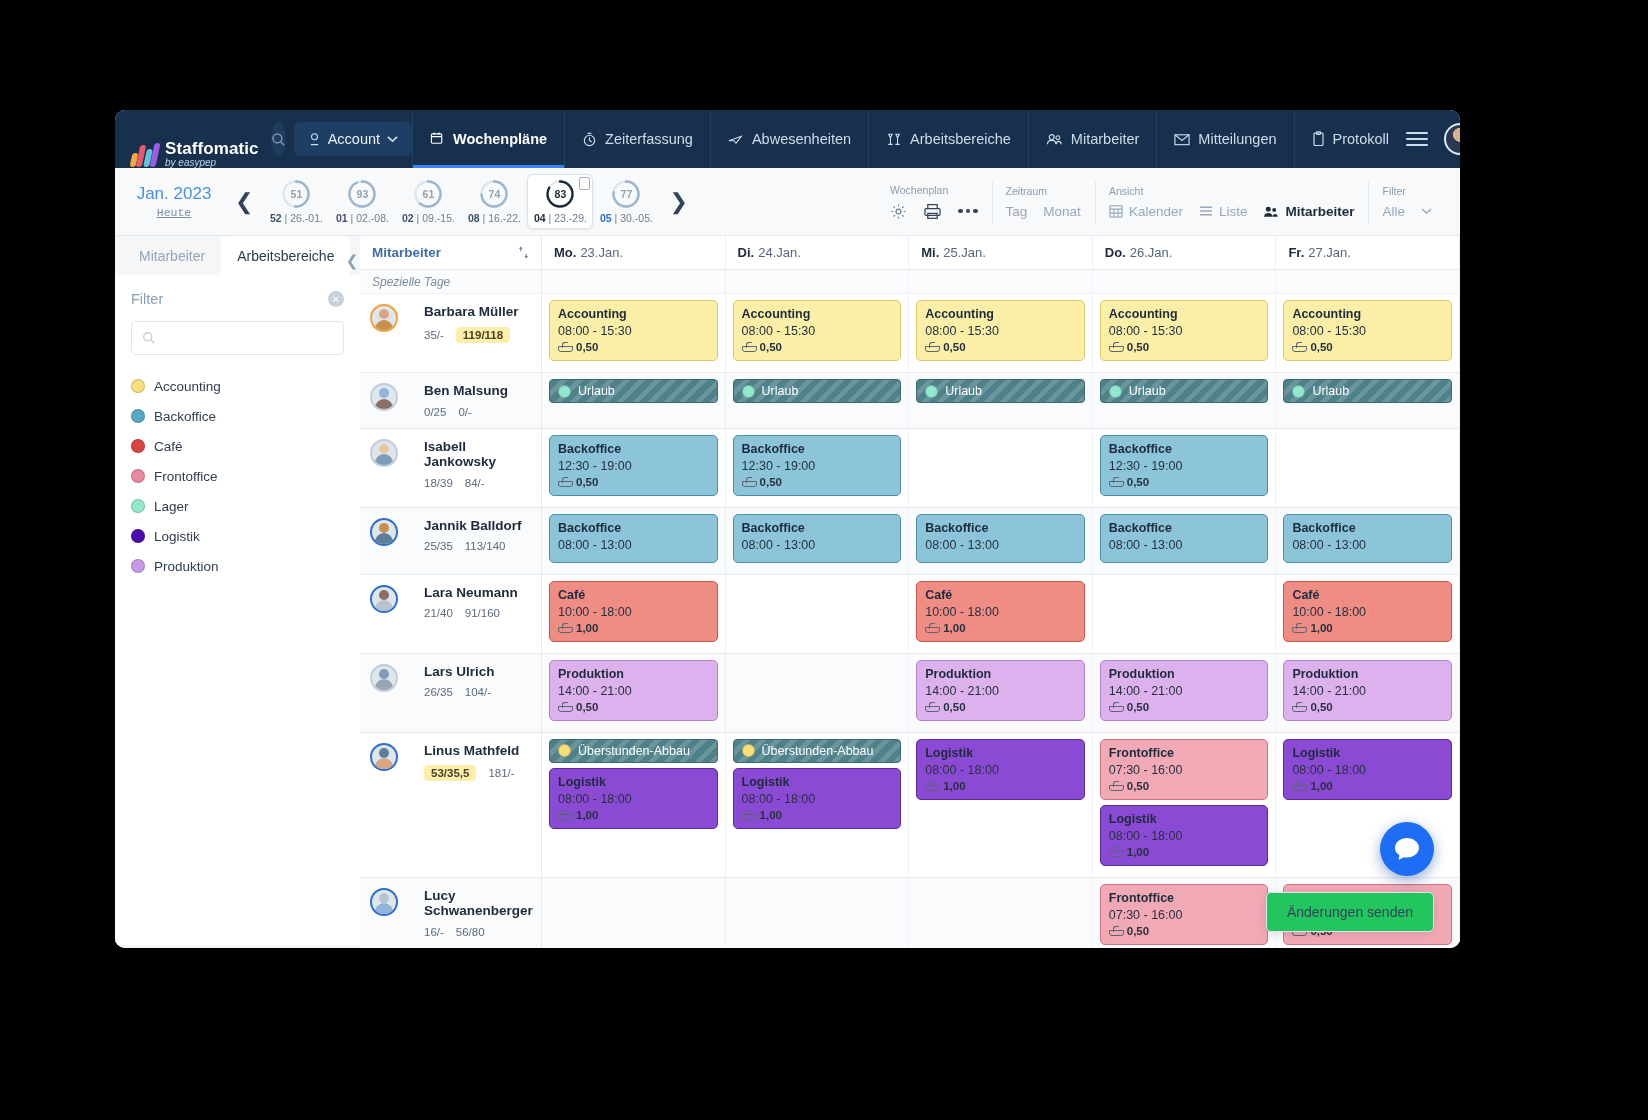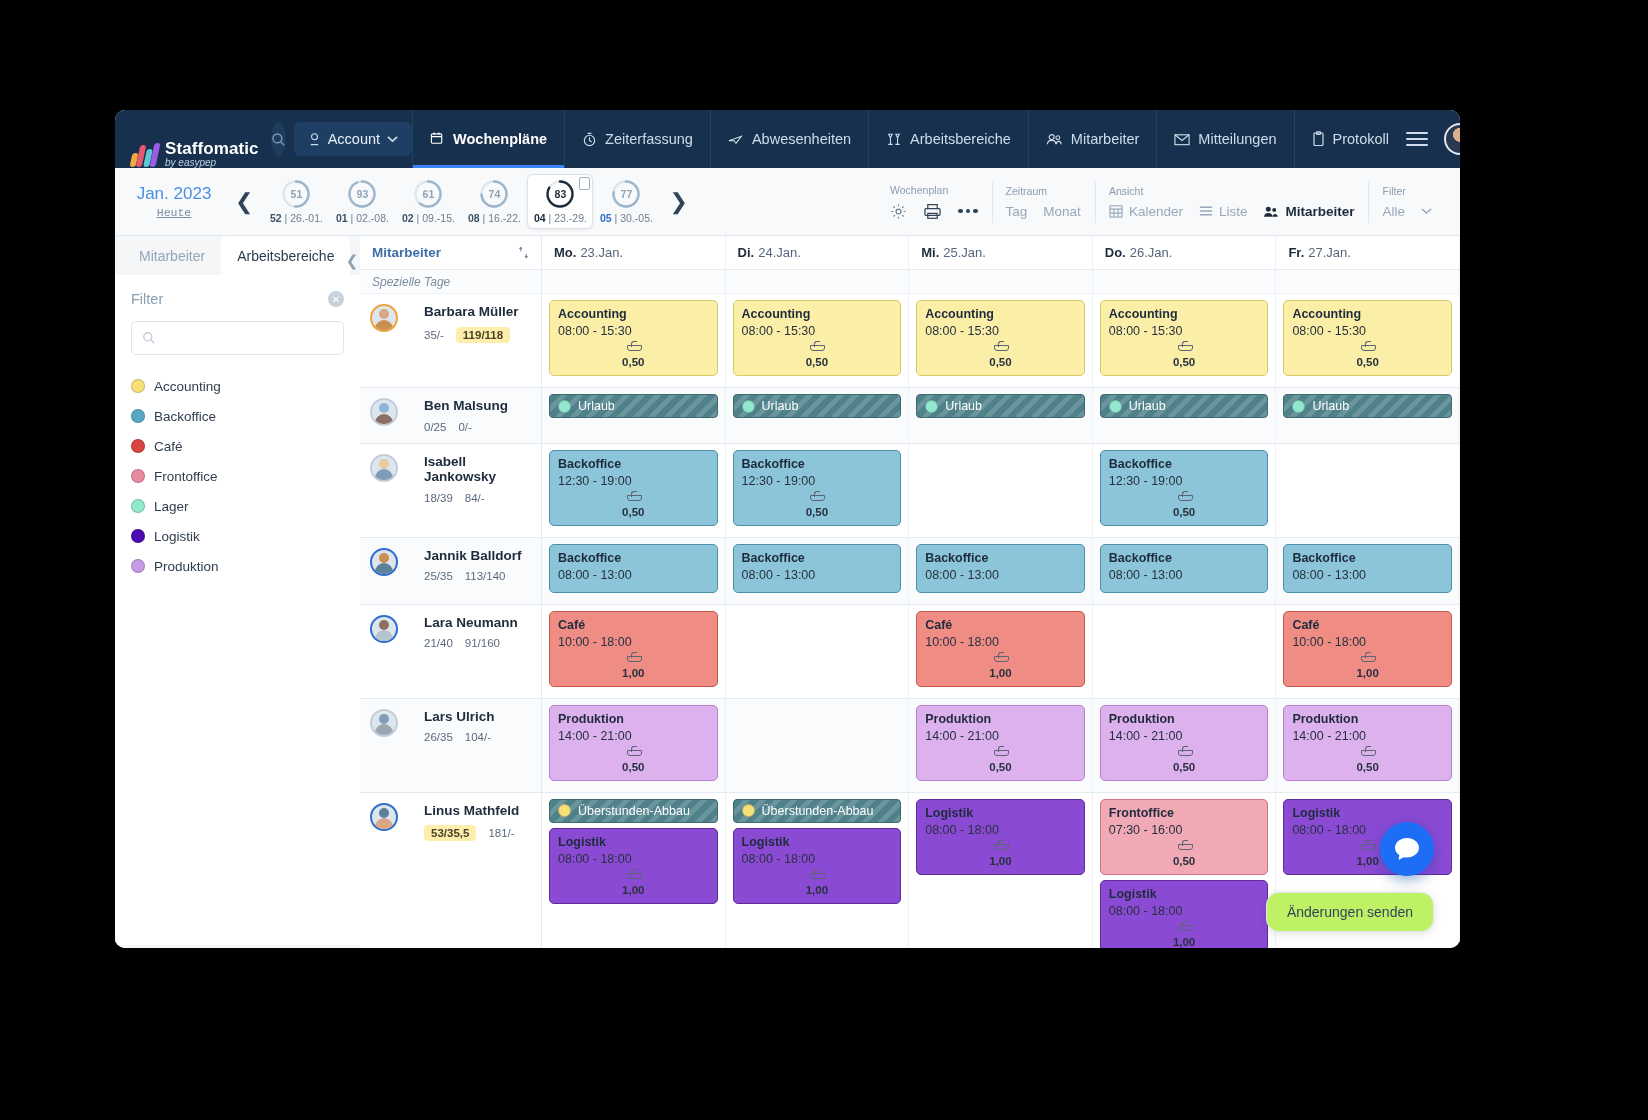--- a/index.html
+++ b/index.html
@@ -166,21 +166,21 @@
   .av u { position:absolute; left:50%; top:14%; transform:translateX(-50%);
           width:10px; height:10px; border-radius:50%; display:block;}
   .emp-txt .nm { font-size:13.5px; font-weight:700; color:#1e2b3c; margin-bottom:7px; line-height:1.15;}
   .emp-stats { display:flex; gap:12px; align-items:center; font-size:11.5px; color:#5a6b7e; }
   .pill { background:#fdeeac; border-radius:4px; padding:2px 7px; font-weight:600; color:#4a4326;}
   .cell { flex:1; border-right:1px solid #eef2f6; padding:6px 7px; position:relative; }
 
   .card { border-radius:5px; padding:6px 8px 7px; margin-bottom:5px; border:1px solid rgba(0,0,0,.22); }
   .card .ttl { font-size:12.5px; font-weight:700; color:#1e2b3c; margin-bottom:3px;}
   .card .tm { font-size:12.5px; color:#27313e; margin-bottom:3px;}
-  .card .br { font-size:11.5px; font-weight:700; color:#27313e; display:flex; align-items:center; gap:5px;flex-direction:column;}
+  .card .br { font-size:11.5px; font-weight:700; color:#27313e; display:flex; align-items:center; gap:5px;}
   .brk { width:13px; height:10px; position:relative; display:inline-block;}
   .brk::before { content:""; position:absolute; left:0; bottom:0; width:13px; height:4px;
                  border:1px solid #5c6673; border-radius:0 0 3px 3px; }
   .brk::after { content:""; position:absolute; left:4px; top:0; width:5px; height:5px;
                 border-left:1px solid #5c6673; border-top:1px solid #5c6673; border-radius:3px 0 0 0;}
 
   .absence {
     border-radius:4px; padding:4px 8px; display:flex; align-items:center; gap:7px;
     font-size:12.5px; color:#fff; border:1px solid #3d6a70; margin-bottom:5px;
     background-image: repeating-linear-gradient(-45deg, rgba(255,255,255,.16) 0 5px, rgba(255,255,255,0) 5px 11px);
@@ -188,22 +188,22 @@
   }
   .absence .adot { width:13px; height:13px; border-radius:50%; border:1px solid rgba(0,0,0,.2); flex:0 0 13px;}
 
   
   .chat {
     position:absolute; right:26px; bottom:72px; width:54px; height:54px; border-radius:50%;
     background:#1d6ef5; display:flex; align-items:center; justify-content:center;
     box-shadow:0 4px 14px rgba(18,70,160,.45); z-index:20;
   }
   .send-btn {
-    position:absolute; right:26px; bottom:16px; background:#bef264; border:1px solid #e0e6ed;
-    border-radius:13px; padding:11px 20px; font-size:14px; color:#33445a;
+    position:absolute; right:26px; bottom:16px; background:#22c55e; border:1px solid #e0e6ed;
+    border-radius:5px; padding:11px 20px; font-size:14px; color:#33445a;
     box-shadow:0 2px 10px rgba(0,0,0,.12); z-index:19;
   }
 </style>
 </head>
 <body>
 
 <div class="app">
 
   <div class="topnav">
     <div class="brand">

